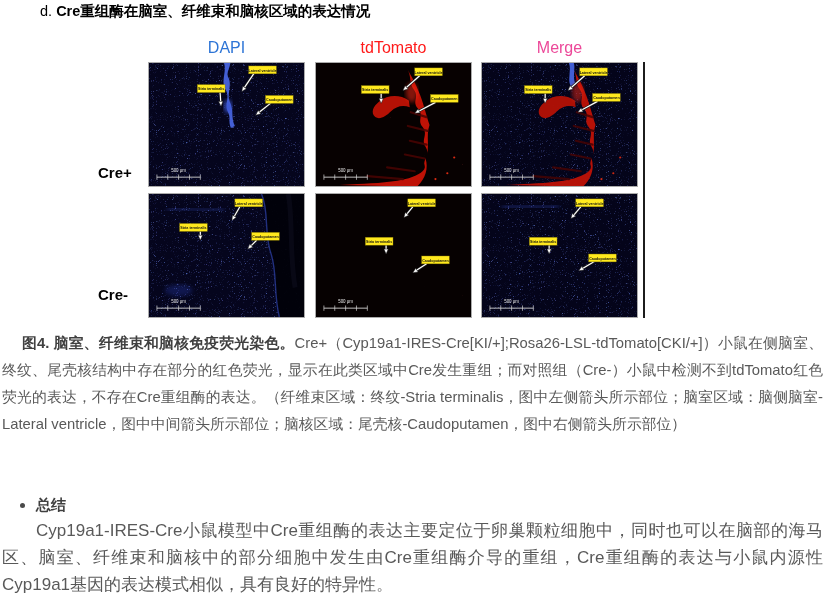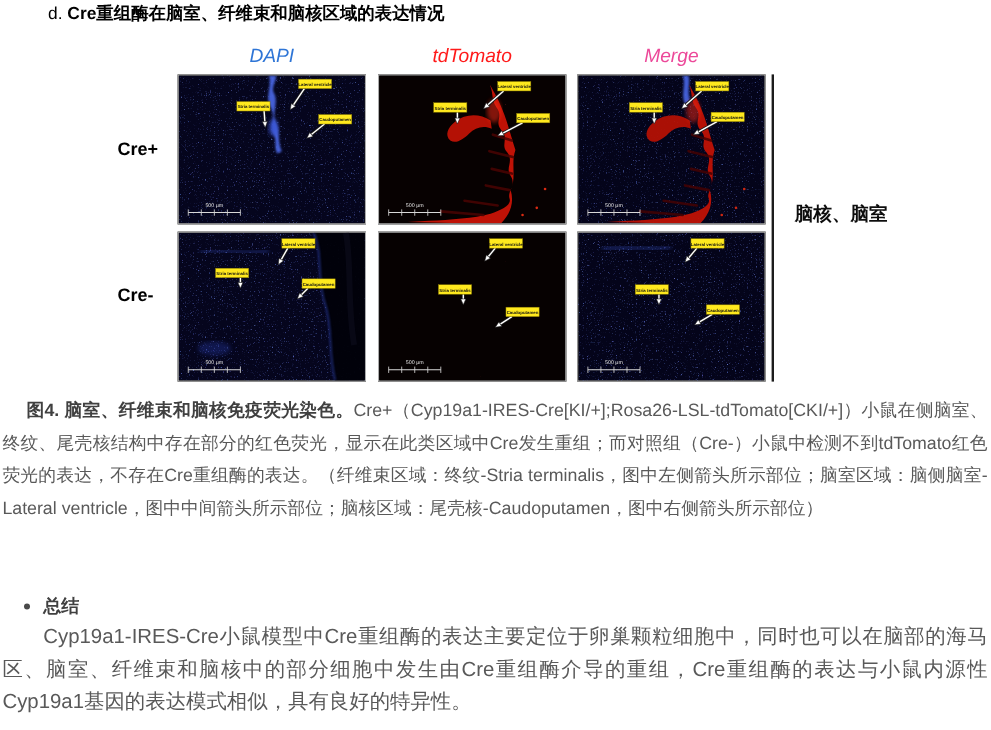--- a/index.html
+++ b/index.html
@@ -3,22 +3,22 @@
 <meta charset="utf-8">
 <style>
   html,body{margin:0;padding:0;}
   body{
     width:826px;height:608px;background:#ffffff;position:relative;overflow:hidden;
     font-family:"Liberation Sans","DejaVu Sans",sans-serif;color:#262626;
   }
   .doc-header{position:absolute;left:40px;top:2px;font-size:14.5px;color:#000;}
   .doc-header .lead{font-weight:400;}
   .doc-header .strong{font-weight:700;}
-  .col-header{position:absolute;top:39px;width:157px;text-align:center;font-size:16px;font-weight:400;font-style:italic;}
-  .row-label{position:absolute;left:98px;width:46px;font-weight:700;font-size:15px;color:#000;}
+  .col-header{position:absolute;top:39px;width:157px;text-align:center;font-size:16px;font-weight:400;}
+  .row-label{position:absolute;left:98px;width:46px;font-weight:700;font-size:15px;color:#000;margin-top:48px;}
   .panel{position:absolute;width:157px;height:125px;border:1px solid #ababab;box-sizing:border-box;background:#000;}
   .panel svg{display:block;width:100%;height:100%;}
   .bracket-line{position:absolute;left:643px;top:62px;width:2px;height:256px;background:#1c1c1c;}
   .side-label{position:absolute;left:648px;top:168px;width:106px;font-weight:700;font-size:15.5px;line-height:22px;color:#0d0d0d;text-align:center;}
   .caption{position:absolute;left:2px;top:330px;width:821px;margin:0;font-size:14.8px;line-height:27px;color:#595959;text-align:justify;}
   .caption strong{color:#404040;font-weight:700;padding-left:20px;}
   .summary-head{position:absolute;left:20px;top:496px;display:flex;align-items:center;}
   .summary-head .dot{width:5px;height:5px;border-radius:50%;background:#4a4a4a;margin-right:11px;}
   .summary-head .title{font-weight:700;font-size:15px;color:#404040;}
   .summary-para{position:absolute;left:2px;top:517px;width:821px;margin:0;font-size:17px;line-height:27px;color:#595959;text-align:justify;text-indent:2em;}
@@ -258,21 +258,20 @@
         <line x1="8" y1="113.3" x2="8" y2="118.7" stroke="#d8d8d8" stroke-width="0.7"></line>
         <line x1="19" y1="113.3" x2="19" y2="118.7" stroke="#d8d8d8" stroke-width="0.7"></line>
         <line x1="30" y1="113.3" x2="30" y2="118.7" stroke="#d8d8d8" stroke-width="0.7"></line>
         <line x1="41" y1="113.3" x2="41" y2="118.7" stroke="#d8d8d8" stroke-width="0.7"></line>
         <line x1="52" y1="113.3" x2="52" y2="118.7" stroke="#d8d8d8" stroke-width="0.7"></line>
       </svg>
     </div>
 
   <div class="bracket-line"></div>
   <div class="side-label">
-    <div>脑核、脑室</div>
   </div>
 </div>
 
 <p class="caption">
   <strong>图4. 脑室、纤维束和脑核免疫荧光染色。</strong><span>Cre+（Cyp19a1-IRES-Cre[KI/+];Rosa26-LSL-tdTomato[CKI/+]）小鼠在侧脑室、终纹、尾壳核结构中存在部分的红色荧光，显示在此类区域中Cre发生重组；而对照组（Cre-）小鼠中检测不到tdTomato红色荧光的表达，不存在Cre重组酶的表达。（纤维束区域：终纹-Stria terminalis，图中左侧箭头所示部位；脑室区域：脑侧脑室-Lateral ventricle，图中中间箭头所示部位；脑核区域：尾壳核-Caudoputamen，图中右侧箭头所示部位）</span>
 </p>
 
 <div class="summary-head">
   <span class="dot"></span>
   <span class="title">总结</span>

